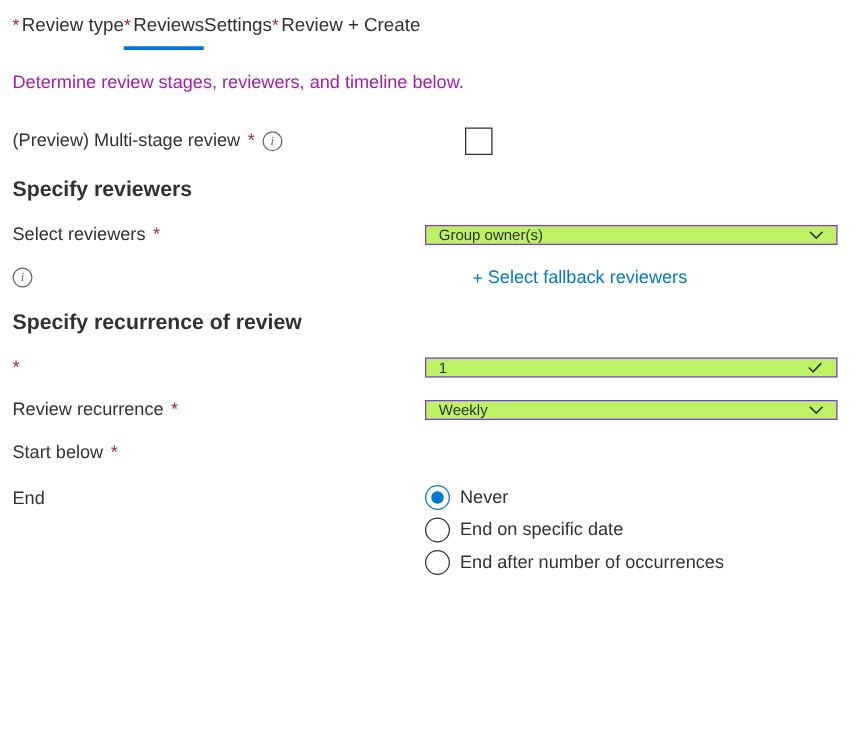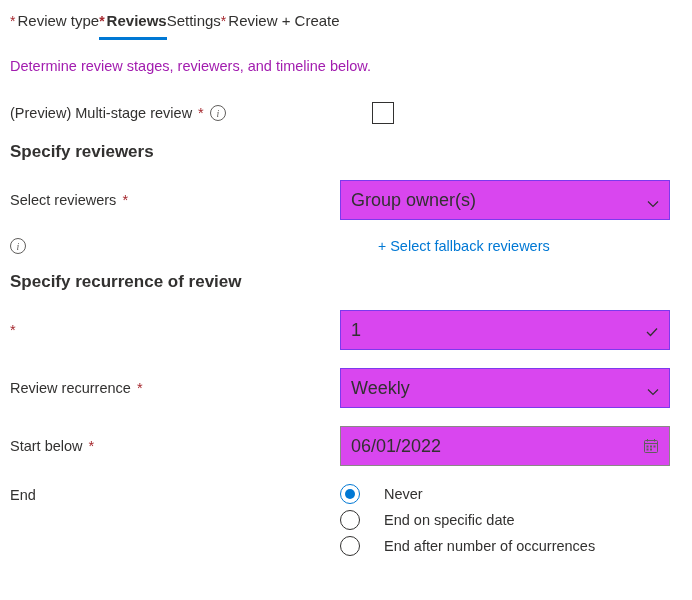--- a/index.html
+++ b/index.html
@@ -17,21 +17,21 @@
       margin-bottom: 18px;
     }
     .tab {
       padding: 4px 0 8px 0;
       cursor: pointer;
       font-size: 15px;
       position: relative;
       color: #323130;
     }
     .tab.active {
-      font-weight: 700;
+      font-weight: 400;
       color: #323130;
       border-bottom: 3px solid #0078d4;
     }
     .tab .req-asterisk {
       color: #a4262c;
       margin-right: 2px;
       font-size: 14px;
     }
     .subtitle {
       font-size: 14.5px;
@@ -78,29 +78,29 @@
     .checkbox-box {
       width: 22px;
       height: 22px;
       border: 1.5px solid #323130;
       background: #fff;
       cursor: pointer;
       margin-left: 32px;
     }
     .select-control, .combo-control, .date-control {
       width: 100%;
-      height: 40px;
+      height: 16px;
       border: 1px solid #7c3aed;
       display: flex;
       align-items: center;
       justify-content: space-between;
       padding: 0 10px;
-      background: #d946ef;
-      cursor: pointer;
-      font-size: 18px;
+      background: #bef264;
+      cursor: pointer;
+      font-size: 12px;
     }
     .date-control {
       border: 1px solid #8a8886;
     }
     .chev-down {
       width: 12px; height: 12px;
       display:inline-block;
     }
     .check-icon {
       width: 14px; height: 14px;
@@ -116,21 +116,21 @@
       font-size: 14.5px;
       cursor: pointer;
       display: inline-flex;
       align-items: center;
       gap: 4px;
       padding-left: 38px;
     }
     .link-button .plus { font-size: 14px; }
     .vstack { display:flex; flex-direction:column; gap:6px; }
     .radio-opt {
-      display:flex; align-items:center; gap:24px;
+      display:flex; align-items:center; gap:8px;
       cursor:pointer;
       font-size:14.5px;
     }
     .radio-circle {
       width:20px; height:20px; border:1.5px solid #323130; border-radius:50%;
       display:flex; align-items:center; justify-content:center;
     }
     .radio-circle.checked { border-color:#0078d4; }
     .radio-dot {
       width:10px; height:10px; background:#0078d4; border-radius:50%;
@@ -224,36 +224,20 @@
             <path d="M1 3.5 L6 8.5 L11 3.5" stroke="#323130" stroke-width="1.2" fill="none"></path>
           </svg></span>
     </div>
   </div>
 </div>
 
 <div class="row">
   <div class="row-label">
     <span>Start below</span>
     <span class="req">*</span>
-  </div>
-  <div class="row-control">
-    <div class="date-control">
-      <span>06/01/2022</span>
-      <span class="cal-icon"><svg viewBox="0 0 16 16" fill="none" stroke="#605e5c" stroke-width="1">
-            <rect x="1.5" y="2.5" width="13" height="12" rx="1"></rect>
-            <line x1="1.5" y1="5.5" x2="14.5" y2="5.5"></line>
-            <line x1="4.5" y1="1" x2="4.5" y2="3.5"></line>
-            <line x1="11.5" y1="1" x2="11.5" y2="3.5"></line>
-            <rect x="3.5" y="7.5" width="2" height="2" fill="#605e5c" stroke="none"></rect>
-            <rect x="7" y="7.5" width="2" height="2" fill="#605e5c" stroke="none"></rect>
-            <rect x="10.5" y="7.5" width="2" height="2" fill="#605e5c" stroke="none"></rect>
-            <rect x="3.5" y="10.5" width="2" height="2" fill="#605e5c" stroke="none"></rect>
-            <rect x="7" y="10.5" width="2" height="2" fill="#605e5c" stroke="none"></rect>
-          </svg></span>
-    </div>
   </div>
 </div>
 
 <div class="row end-row">
   <div class="row-label">
     <span>End</span>
   </div>
   <div class="row-control vstack">
     <div class="radio-opt">
       <span class="radio-circle checked">

